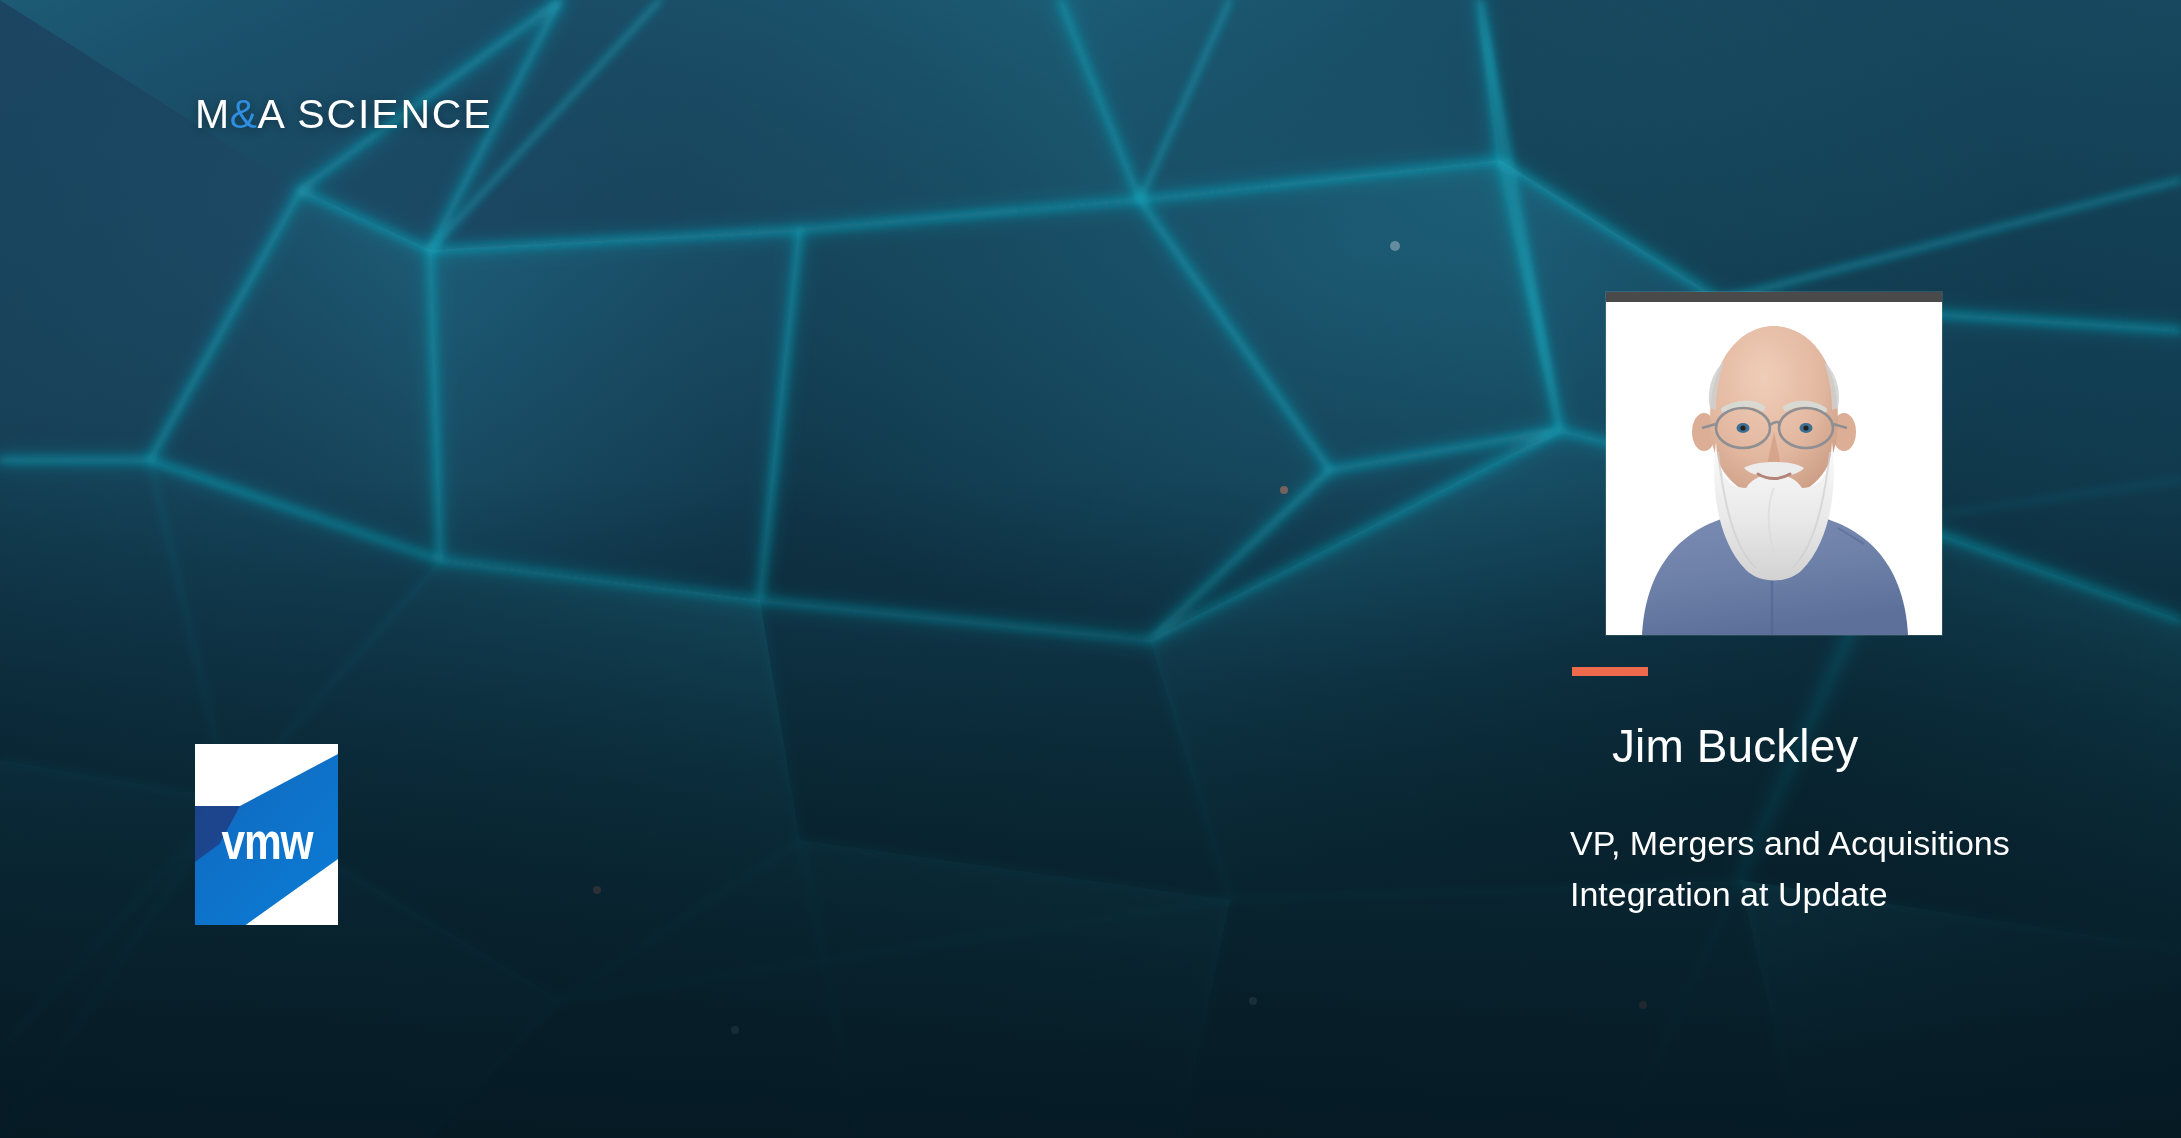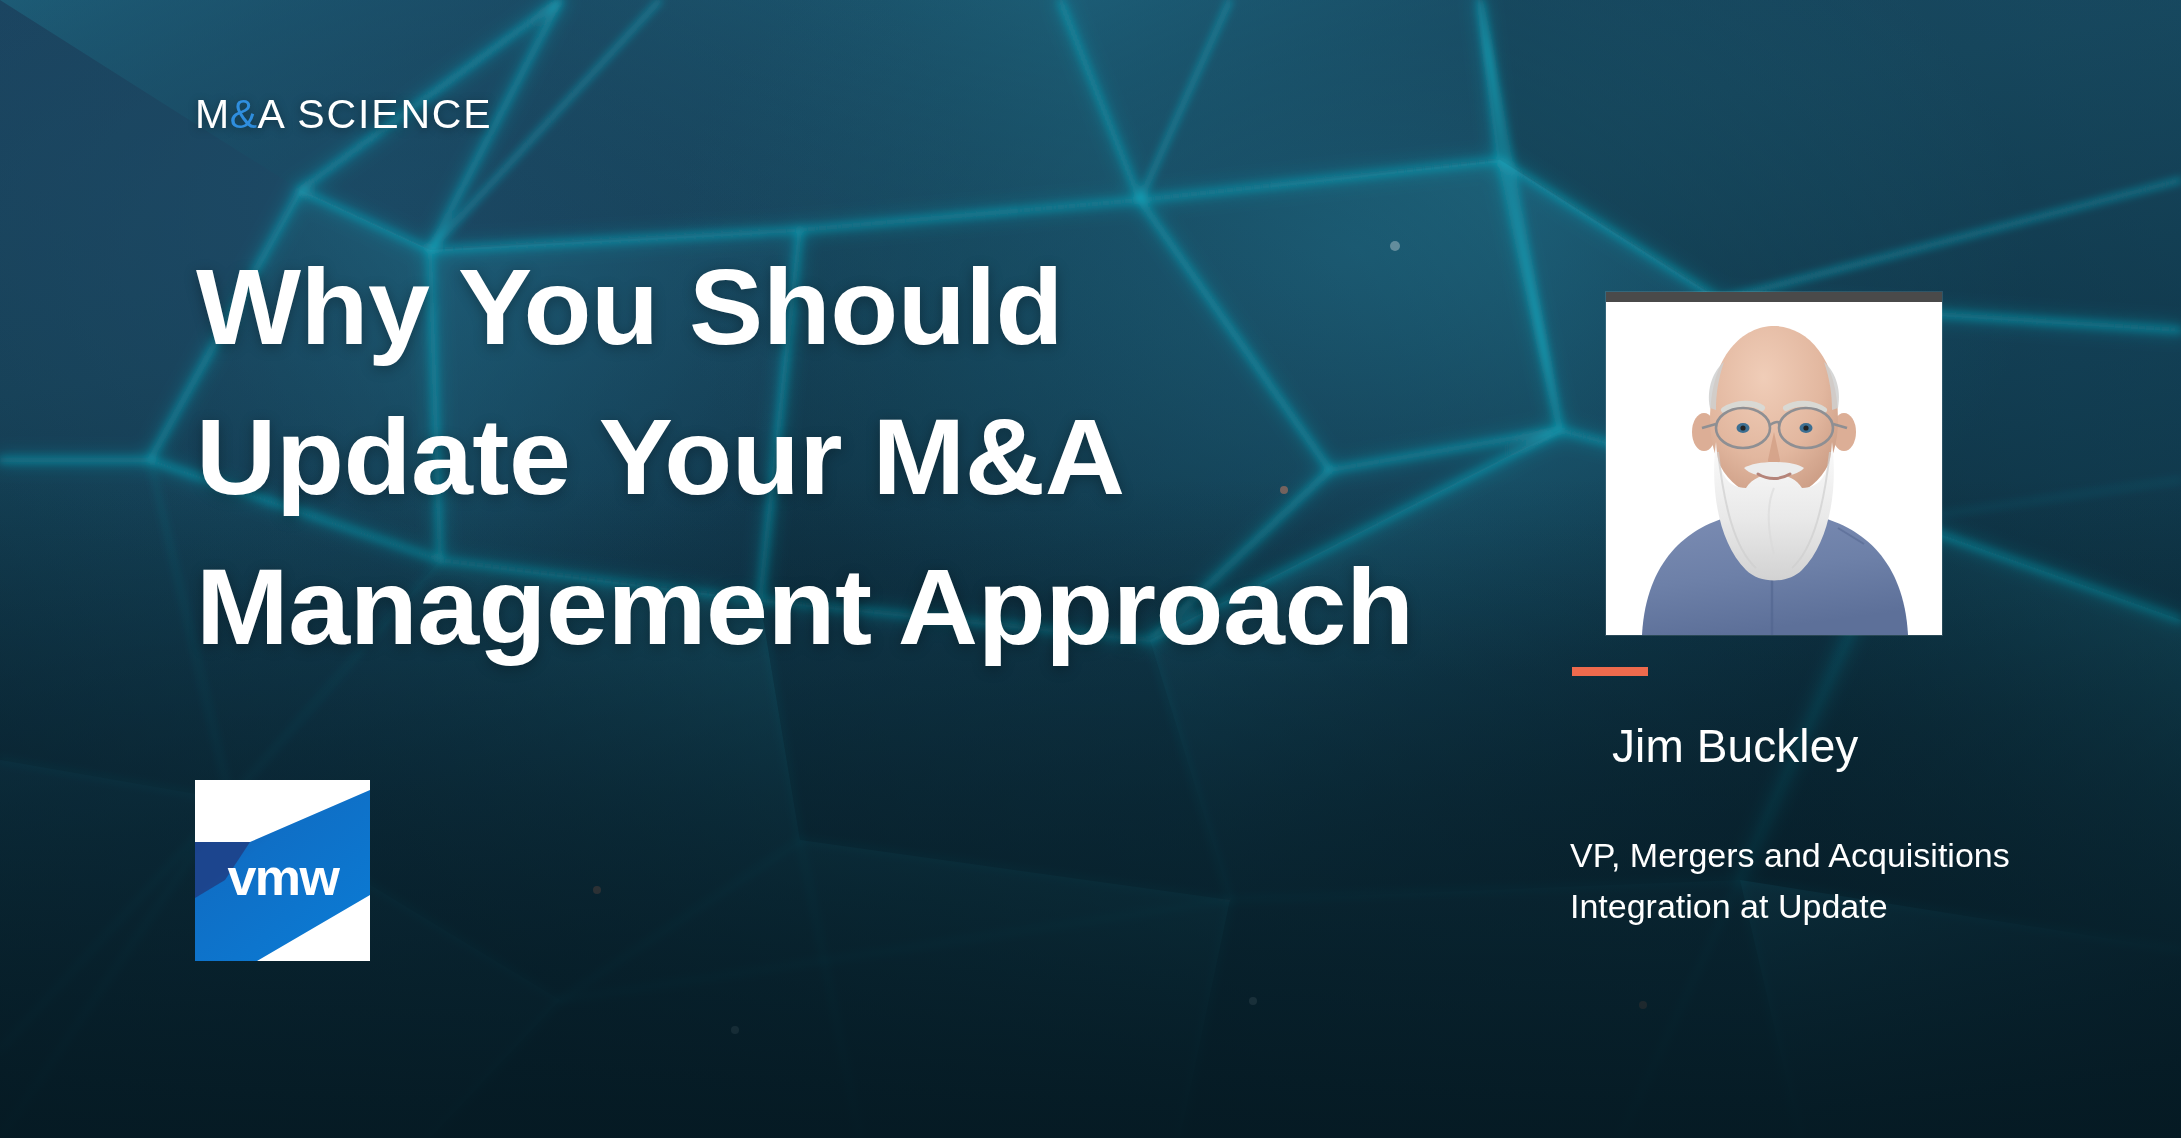--- a/index.html
+++ b/index.html
@@ -85,22 +85,22 @@
     white-space: nowrap;
     transform: scaleX(1.03);
     transform-origin: left center;
     text-shadow: 0 3px 14px rgba(0,0,0,0.30);
   }
 
   
   .vmw-logo {
     position: absolute;
     left: 195px;
-    top: 780px;
-    width: 175px;
+    top: 744px;
+    width: 143px;
     height: 181px;
     background: #737373;
     overflow: hidden;
   }
   .vmw-logo svg { display: block; width: 100%; height: 100%; }
 
   
   .photo-frame {
     position: absolute;
     left: 1606px;
@@ -142,21 +142,20 @@
   }
   .speaker-role {
     position: absolute;
     left: 1570px;
     top: 818px;
     width: 540px;
     font-size: 34px;
     line-height: 51px;
     color: #ffffff;
     font-weight: 400;
-    margin-top: 12px;
   }
 </style>
 </head>
 <body>
 
 <div class="slide">
 
   <div class="bg-base"></div>
 
   <svg class="bg-svg" viewBox="0 0 2181 1138" preserveAspectRatio="none">
@@ -286,25 +285,20 @@
     </g>
   </svg>
 
   <div class="bg-dark-bottom"></div>
 
   <div class="header">
     <div class="brand"><span>M</span><span class="amp">&amp;</span><span>A</span><span class="sci">SCIENCE</span></div>
 
   </div>
 
-  <div class="title-block">
-    <div class="title-line">Why You Should</div>
-    <div class="title-line">Update Your M&amp;A</div>
-    <div class="title-line">Management Approach</div>
-  </div>
 
   <div class="vmw-logo">
     <svg viewBox="0 0 175 181" preserveAspectRatio="none">
       <defs>
         <linearGradient id="vmwBand" x1="0" y1="0" x2="0.85" y2="1">
           <stop offset="0%" stop-color="#1d4fa0"></stop>
           <stop offset="38%" stop-color="#0f6fc6"></stop>
           <stop offset="100%" stop-color="#0b7bd4"></stop>
         </linearGradient>
       </defs>

